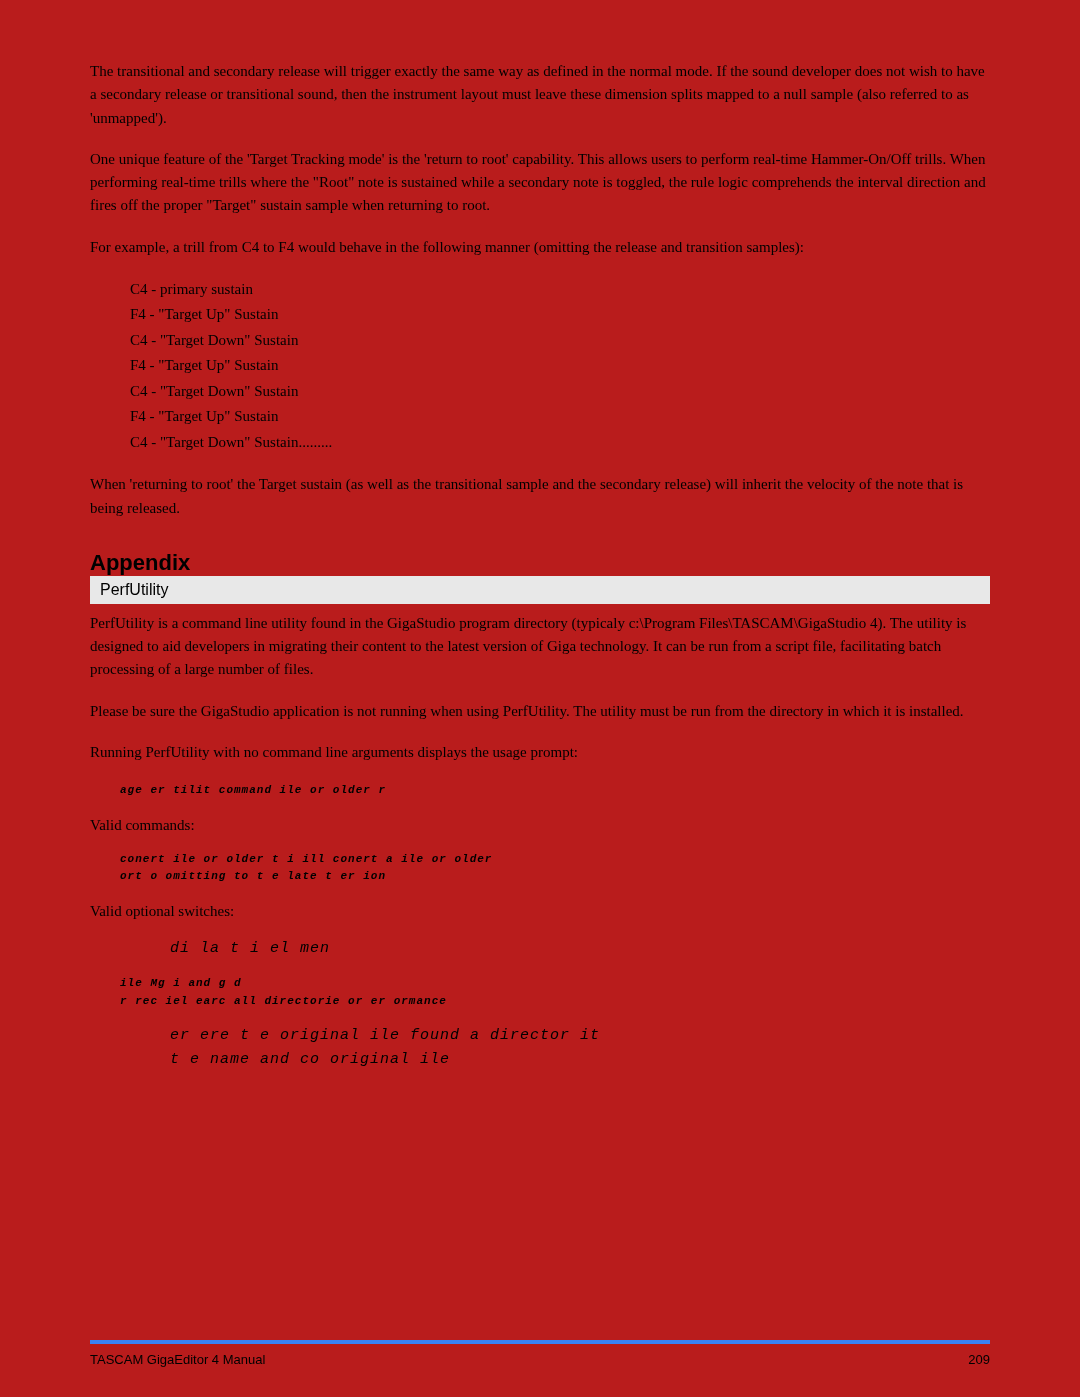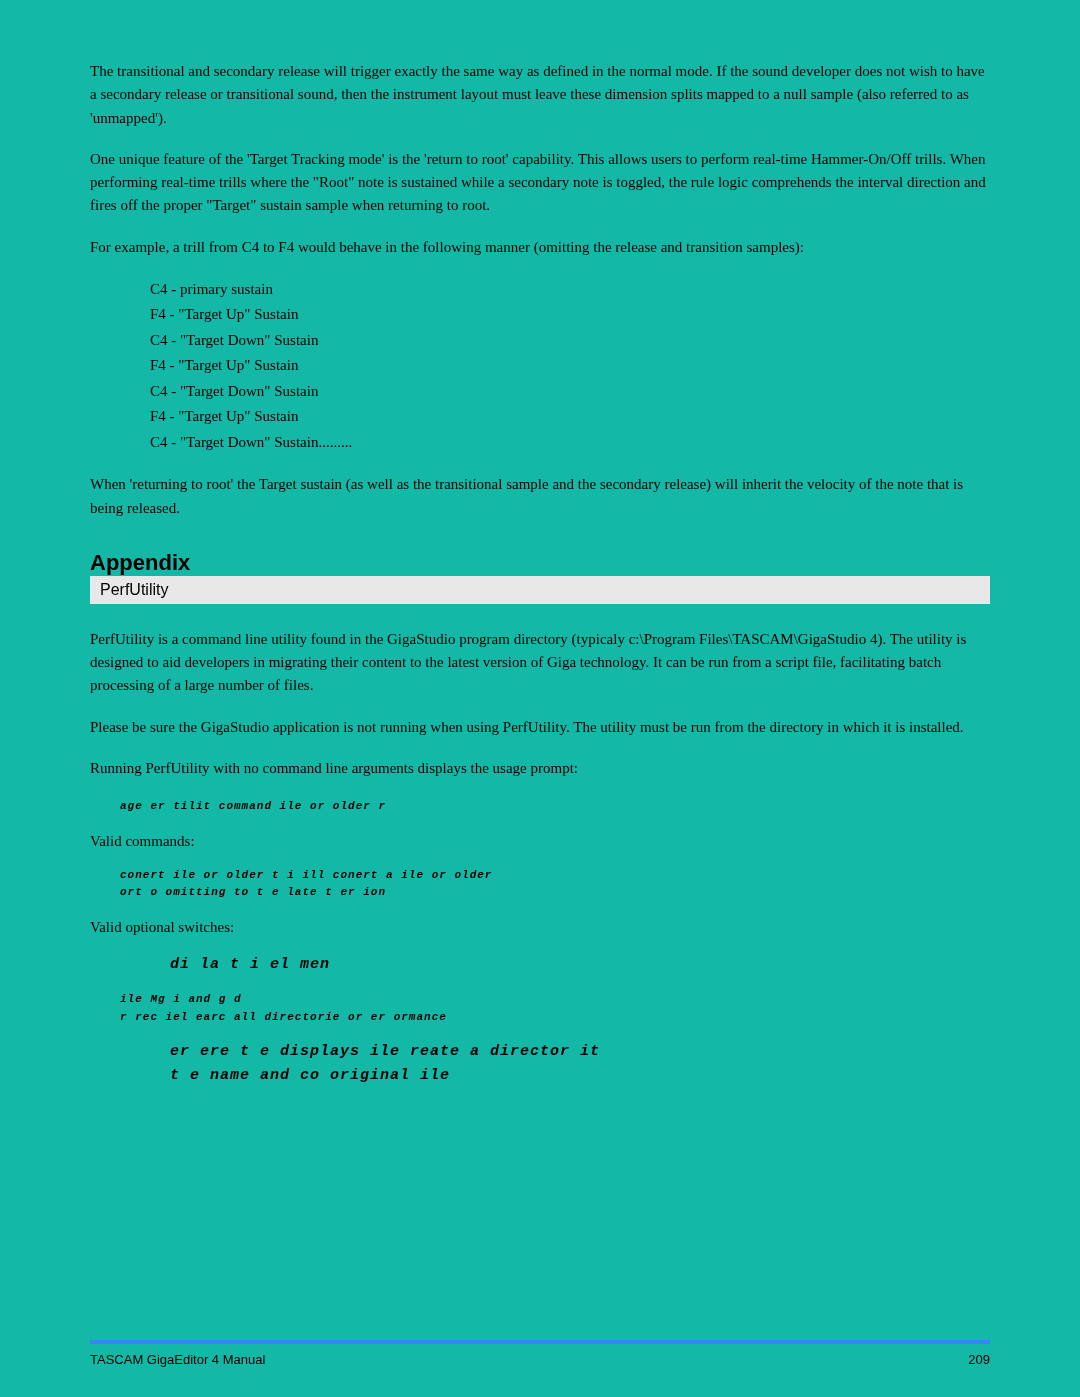--- a/index.html
+++ b/index.html
@@ -16,34 +16,34 @@
       width: 1080px;
       min-height: 1397px;
       position: relative;
     }
 
     .page {
       width: 1080px;
       min-height: 1397px;
       padding: 60px 90px 80px 90px;
       position: relative;
-      background: #14b8a6;
+      background: #b91c1c;
     }
 
     .paragraph {
       margin-bottom: 18px;
       line-height: 1.55;
       text-align: left;
     }
 
     .italic {
     }
 
     .list-block {
-      margin-left: 60px;
+      margin-left: 40px;
       margin-bottom: 18px;
       line-height: 1.7;
     }
 
     .list-block div {
       line-height: 1.7;
     }
 
     .appendix-heading {
       font-family: Arial, Helvetica, sans-serif;
@@ -51,37 +51,37 @@
       font-weight: bold;
       margin-top: 30px;
     }
 
     .section-subheading {
       background-color: #e8e8e8;
       font-family: Arial, Helvetica, sans-serif;
       font-size: 16px;
       font-weight: normal;
       padding: 5px 10px;
-      margin-bottom: 24px;
+      margin-bottom: 8px;
     }
 
     .code-block {
       font-family: "Courier New", Courier, monospace;
       font-size: 11px;
       font-weight: bold;
       font-style: italic;
       margin: 14px 0 14px 30px;
       line-height: 1.6;
       letter-spacing: 1px;
     }
 
     .code-block-indent {
       font-family: "Courier New", Courier, monospace;
       font-size: 15px;
-      font-weight: bold;
+      font-weight: normal;
       font-style: italic;
       margin: 14px 0 14px 80px;
       line-height: 1.6;
       letter-spacing: 1px;
     }
 
     .footer {
       position: absolute;
       bottom: 30px;
       left: 90px;
@@ -160,21 +160,21 @@
   <div class="code-block-indent">
     <div>di  la  t i   el  men</div>
   </div>
 
   <div class="code-block">
     <div>           ile  Mg i and  g  d</div>
     <div>r         rec iel  earc   all   directorie   or  er ormance</div>
   </div>
 
   <div class="code-block-indent">
-    <div>er  ere t e  displays   ile   reate a   director it</div>
+    <div>er  ere t e  original   ile   found a   director it</div>
     <div>t e  name      and co  original   ile</div>
   </div>
 
   <div class="footer">
     <span>TASCAM GigaEditor 4 Manual</span>
     <span>209</span>
   </div>
 
 </div>
 

